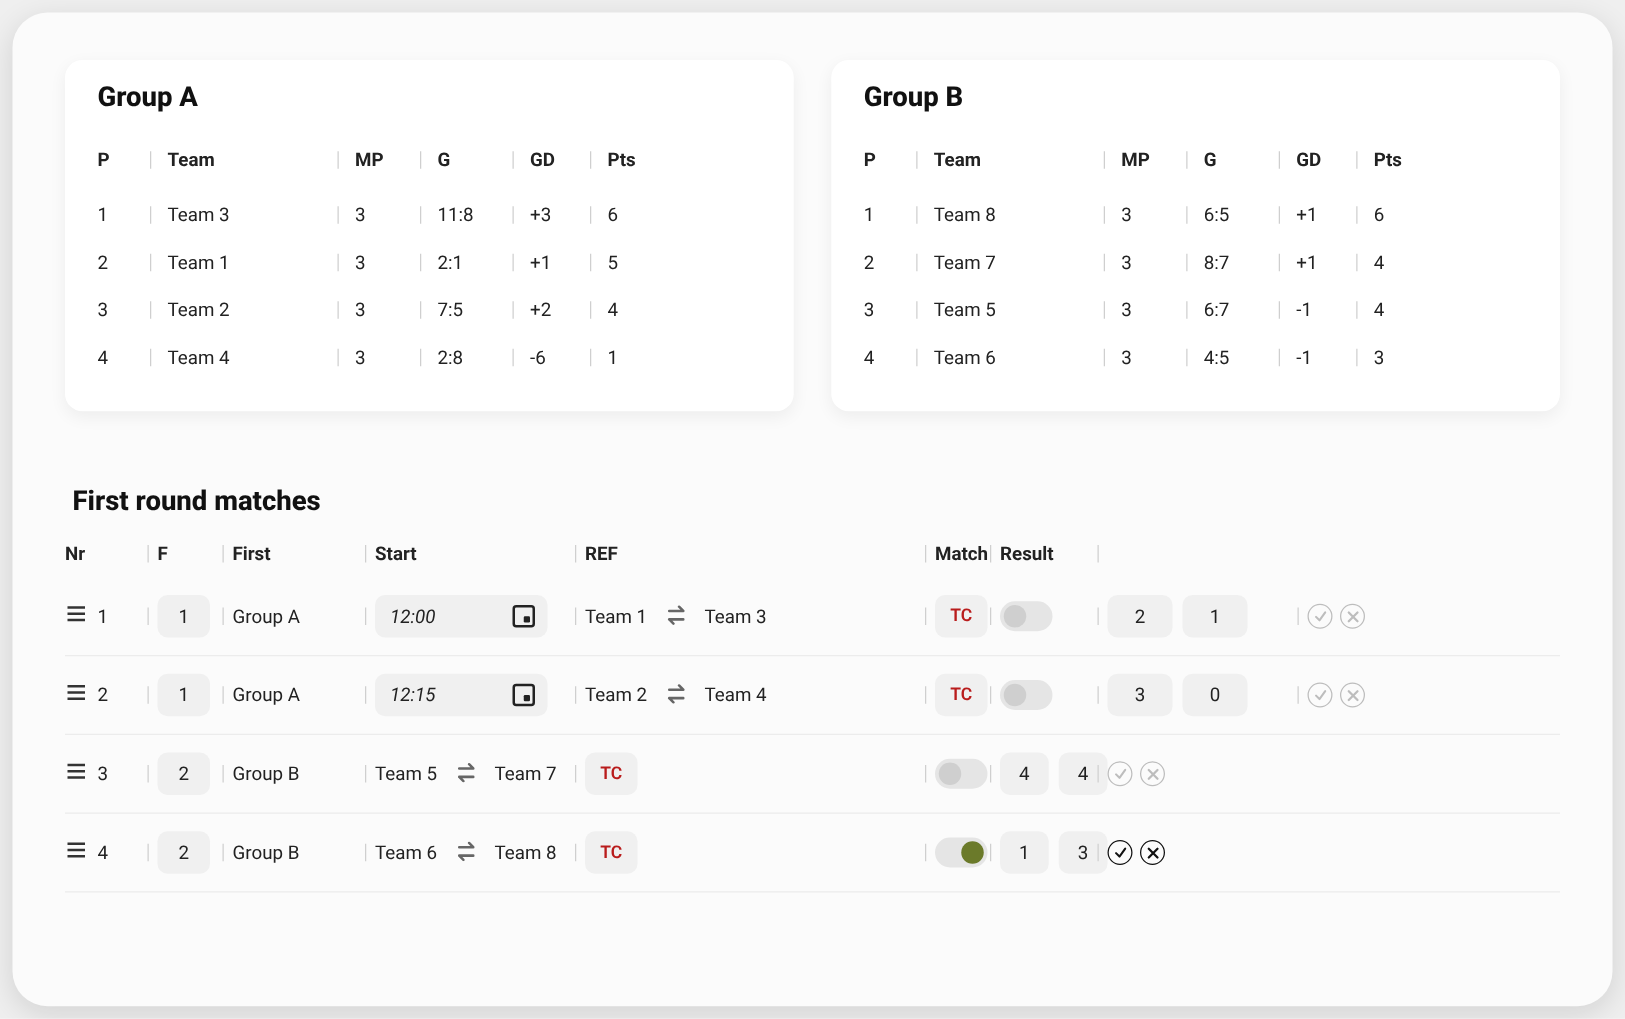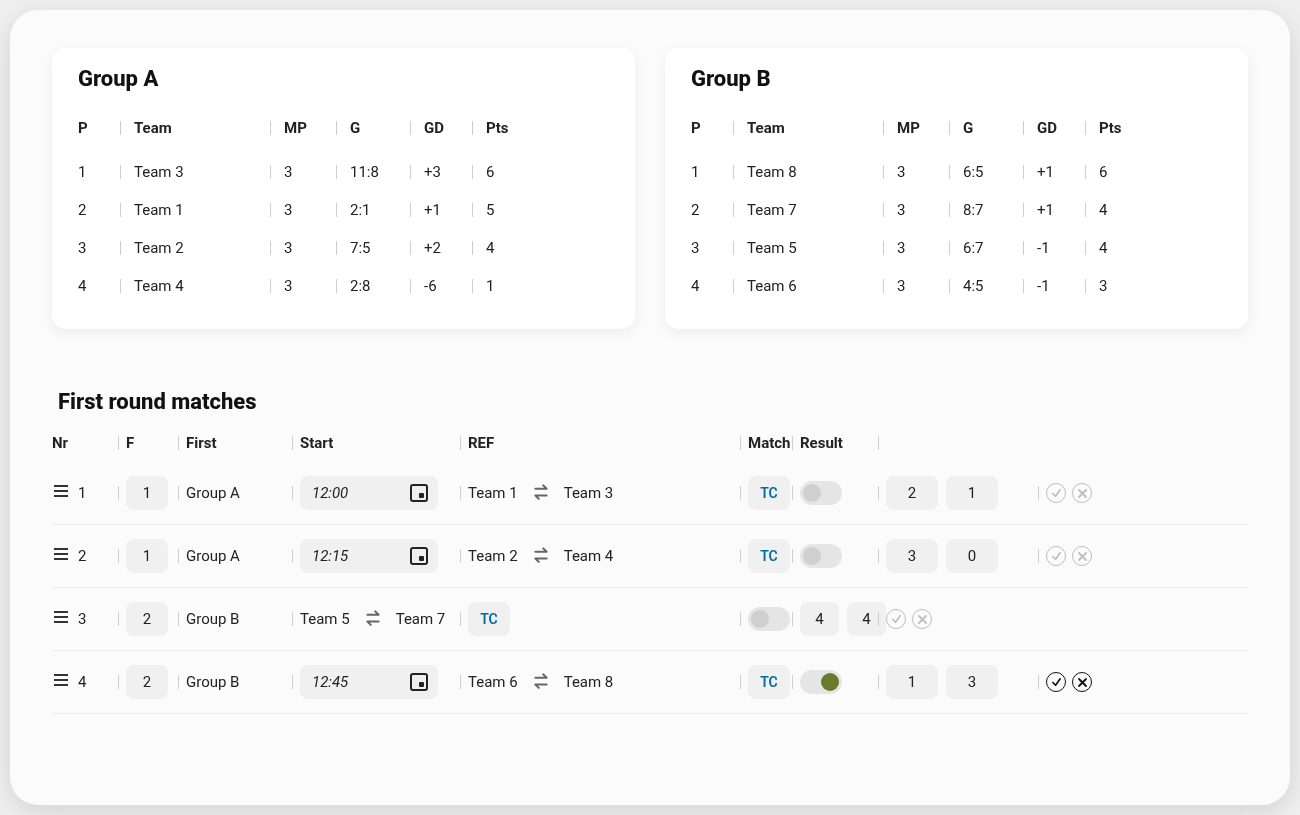--- a/index.html
+++ b/index.html
@@ -84,21 +84,21 @@
   .pill-input {
     background:#f0f0f0; border-radius:8px; height:34px;
     display:flex; align-items:center; padding:0 12px; font-size:15px; color:#222;
   }
   .pill-input.narrow { width:42px; justify-content:center; padding:0; }
   .pill-input.time { width:138px; justify-content:space-between; padding:0 10px 0 12px;font-style:italic; }
   .pill-input.score { width:52px; justify-content:center; padding:0; }
   .pill-badge {
     background:#f0f0f0; border-radius:8px; height:34px; width:42px;
     display:flex; align-items:center; justify-content:center;
-    font-size:14px; font-weight:600; color:#0369a1;
+    font-size:14px; font-weight:600; color:#b91c1c;
   }
   .cal-icon { width:18px; height:18px; border:2px solid #222; border-radius:3px; position:relative; }
   .cal-icon::after { content:""; position:absolute; right:2px; bottom:2px; width:5px; height:5px; background:#222; border-radius:1px; }
   .swap-icon { width:18px; color:#666; }
   .match-teams { display:flex; align-items:center; gap:14px; }
 
   .toggle { width:42px; height:24px; background:#e5e5e5; border-radius:999px; position:relative; }
   .toggle::after { content:""; position:absolute; top:3px; left:3px; width:18px; height:18px; background:#cfcfcf; border-radius:50%; }
   .toggle.on::after { left:auto; right:3px; background:#6b7a2a; }
 
@@ -386,26 +386,20 @@
         <svg width="18" height="18" viewBox="0 0 18 18">
                 <use href="#drag"></use>
               </svg>
       </span>
       <span>4</span>
     </div>
     <div class="mcell bar">
       <div class="pill-input narrow">2</div>
     </div>
     <div class="mcell bar">Group B</div>
-    <div class="mcell bar">
-      <div class="pill-input time">
-        <span>12:45</span>
-        <span class="cal-icon"></span>
-      </div>
-    </div>
     <div class="mcell bar">
       <div class="match-teams">
         <span>Team 6</span>
         <span class="swap-icon">
           <svg width="18" height="18" viewBox="0 0 16 16">
                   <use href="#swap"></use>
                 </svg>
         </span>
         <span>Team 8</span>
       </div>

